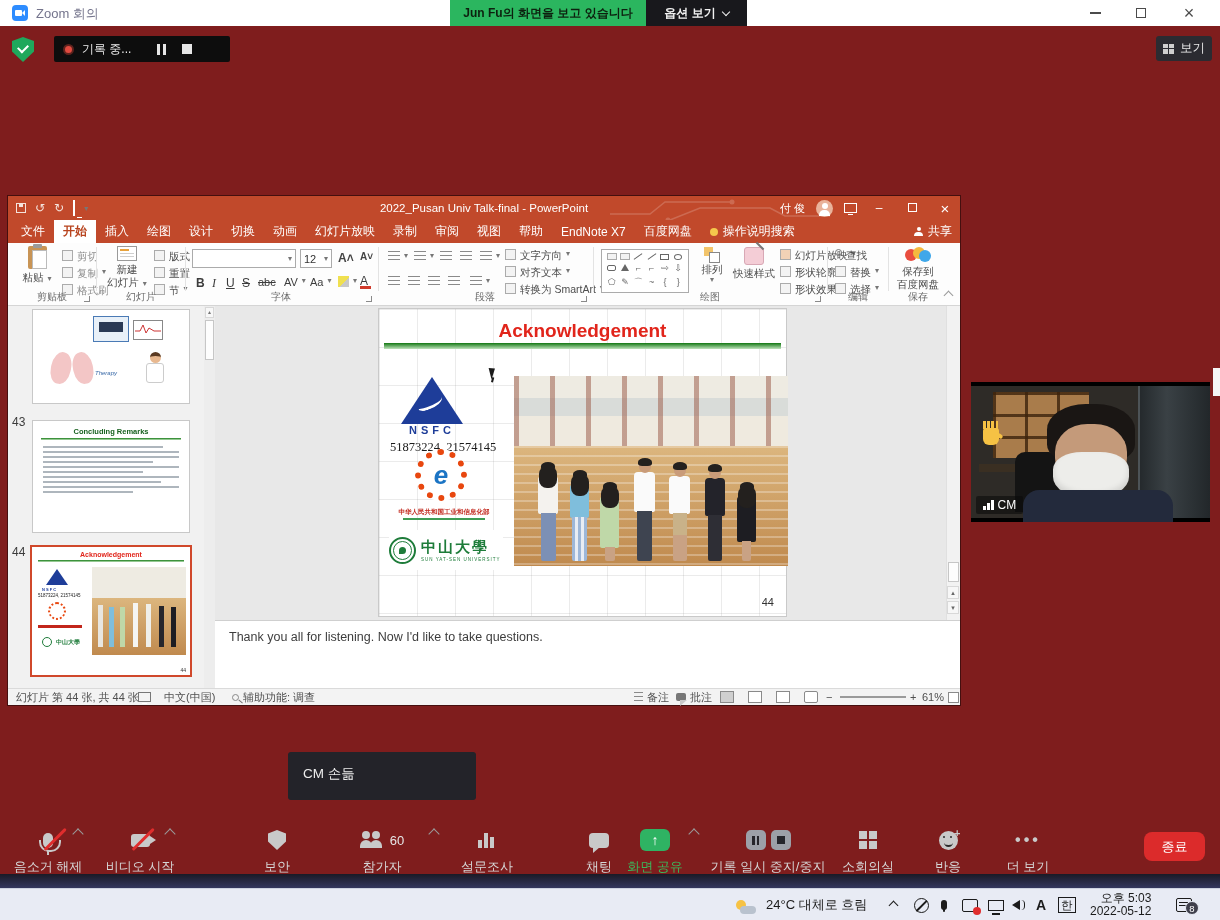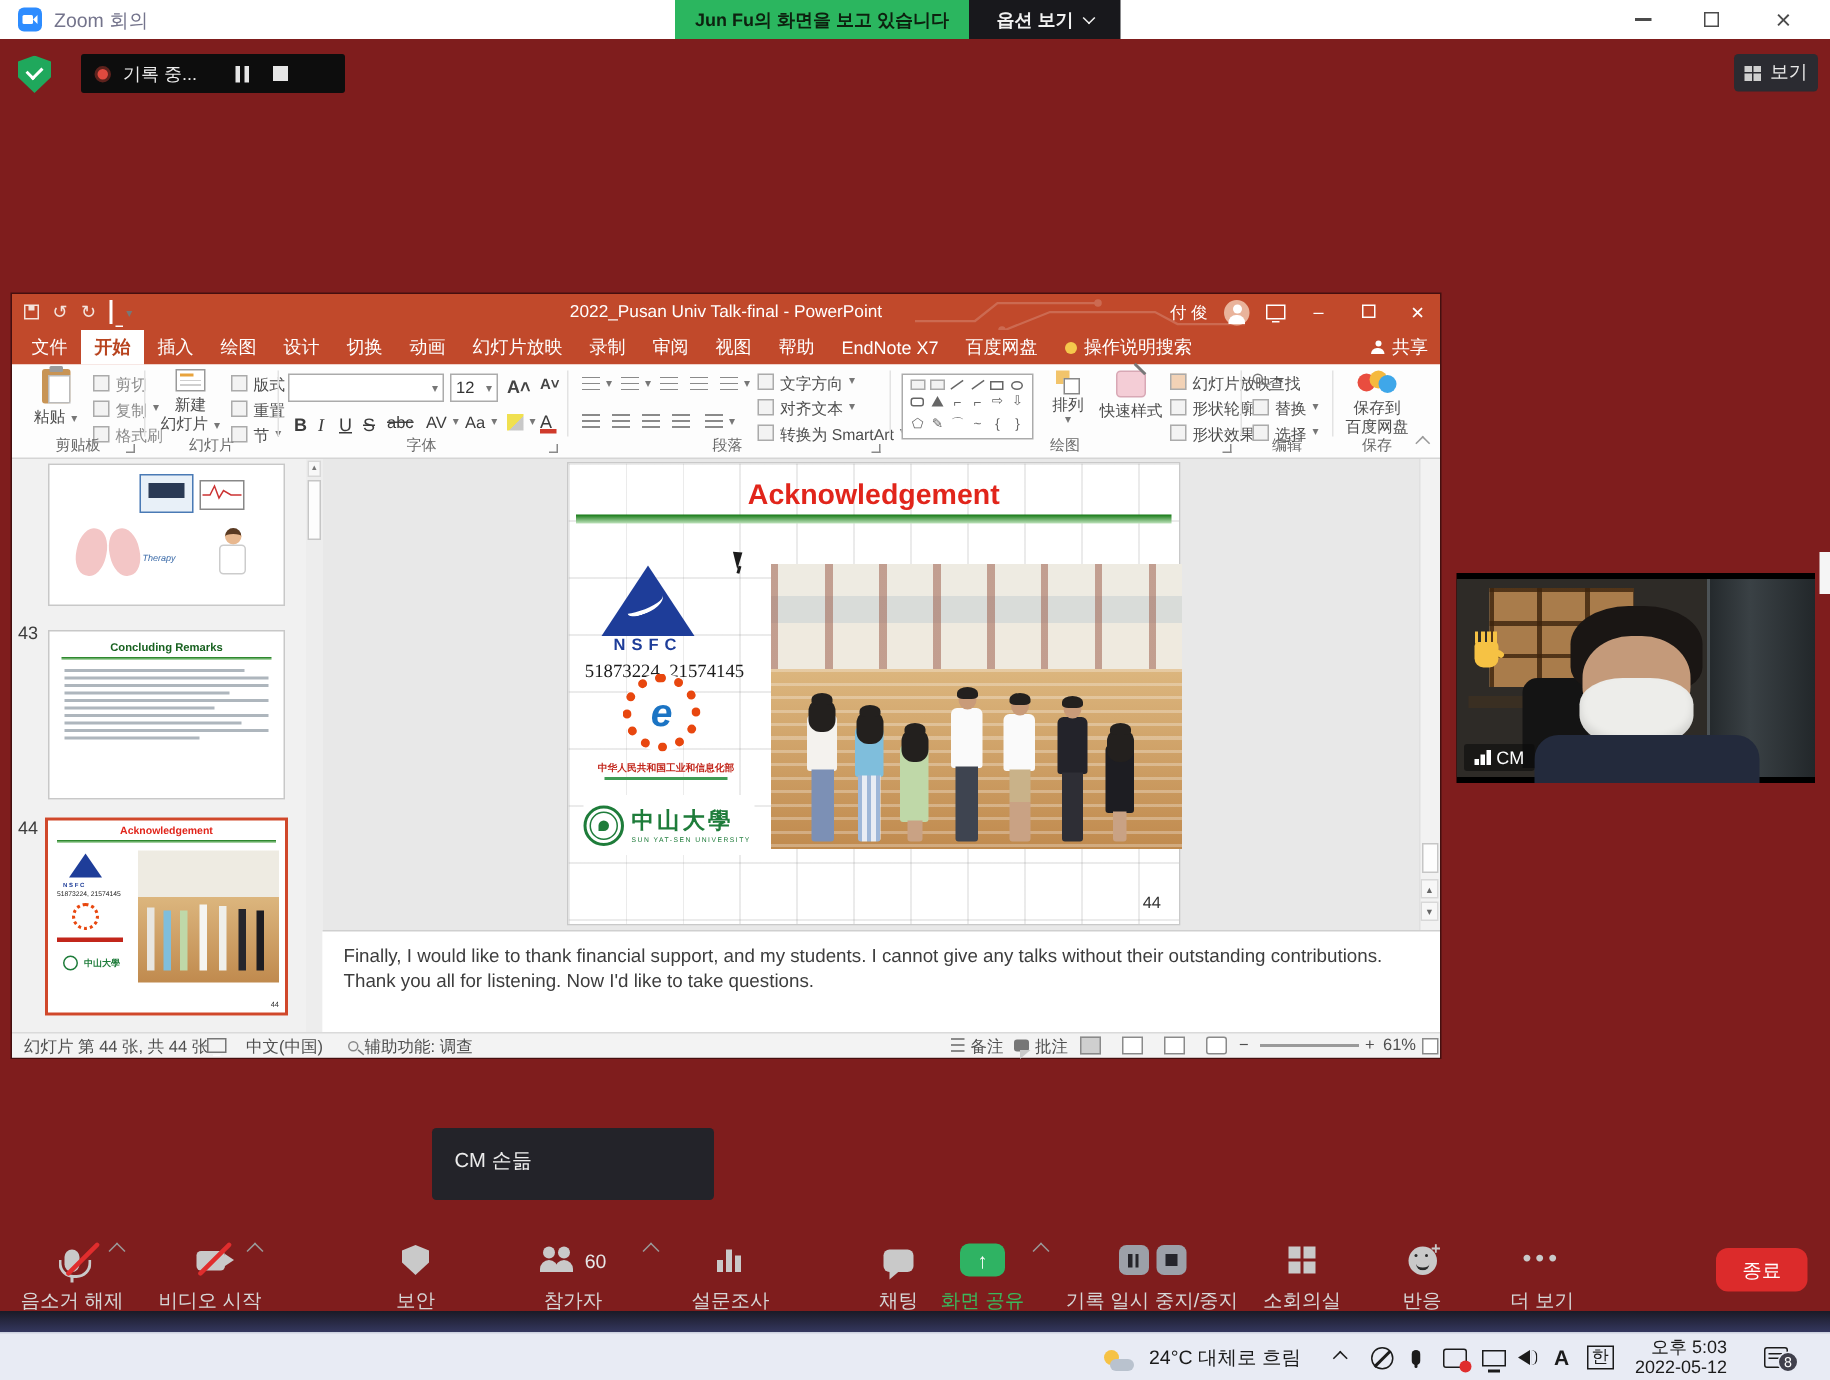--- a/index.html
+++ b/index.html
@@ -664,21 +664,20 @@
       <div class="cursor"></div>
     </div>
 
     <div class="vscroll">
       <div class="sbthumb" style="left:1px;top:256px;width:11px;height:20px;"></div>
     </div>
     <div class="navbtn" style="top:390px;">▴</div>
     <div class="navbtn" style="top:405px;">▾</div>
 
     <div class="notes">
-      <div>Finally, I would like to thank financial support, and my students. I cannot give any talks without their outstanding contributions.</div>
       <div>Thank you all for listening. Now I'd like to take questions.</div>
     </div>
 
     <div class="statusbar">
       <div class="sb" style="left:8px;">幻灯片 第 44 张, 共 44 张</div>
       <div class="sb" style="left:130px;">
           <span class="monic" style="border-color:#777;"></span>
         </div>
       <div class="sb" style="left:156px;">中文(中国)</div>
       <div class="sb" style="left:224px;">

